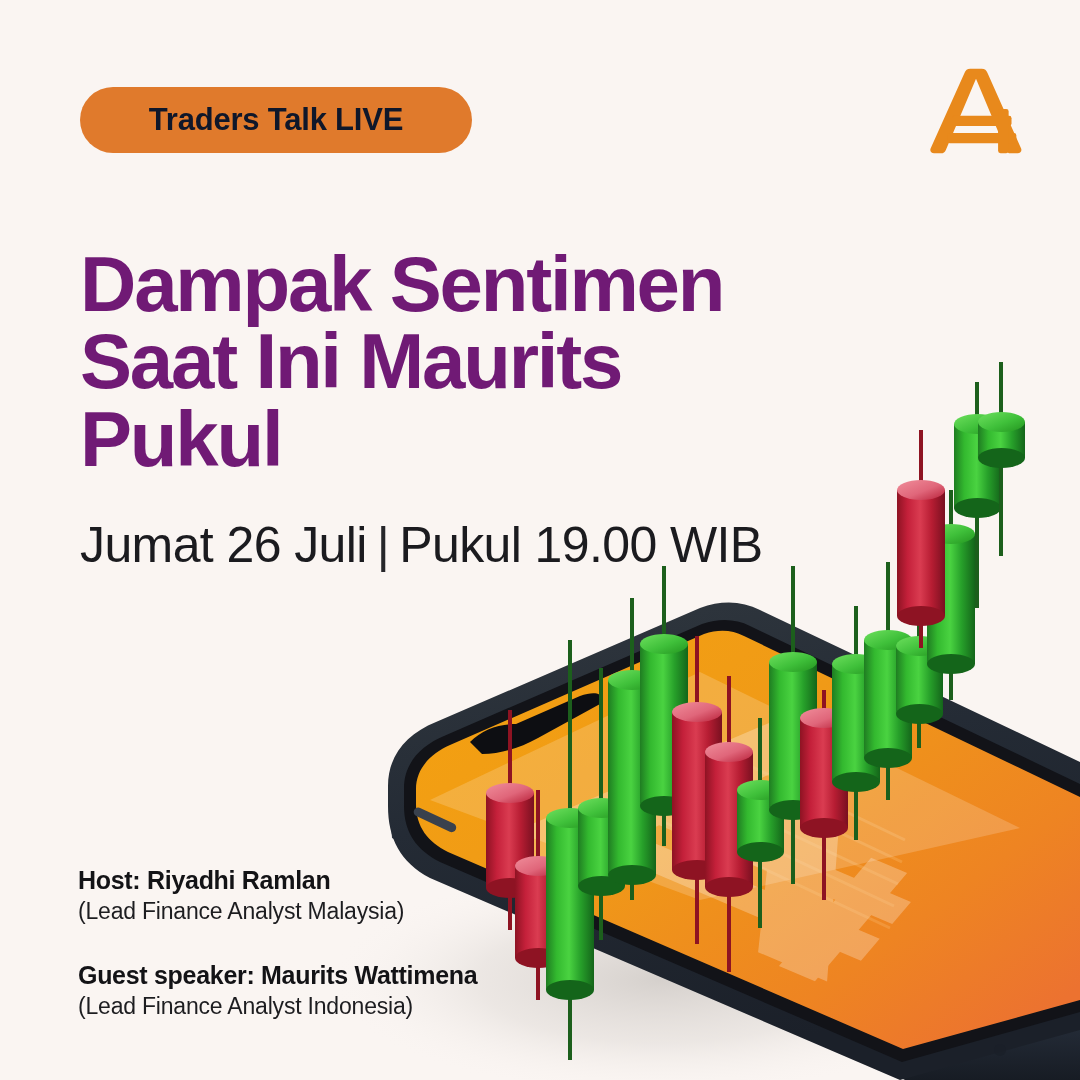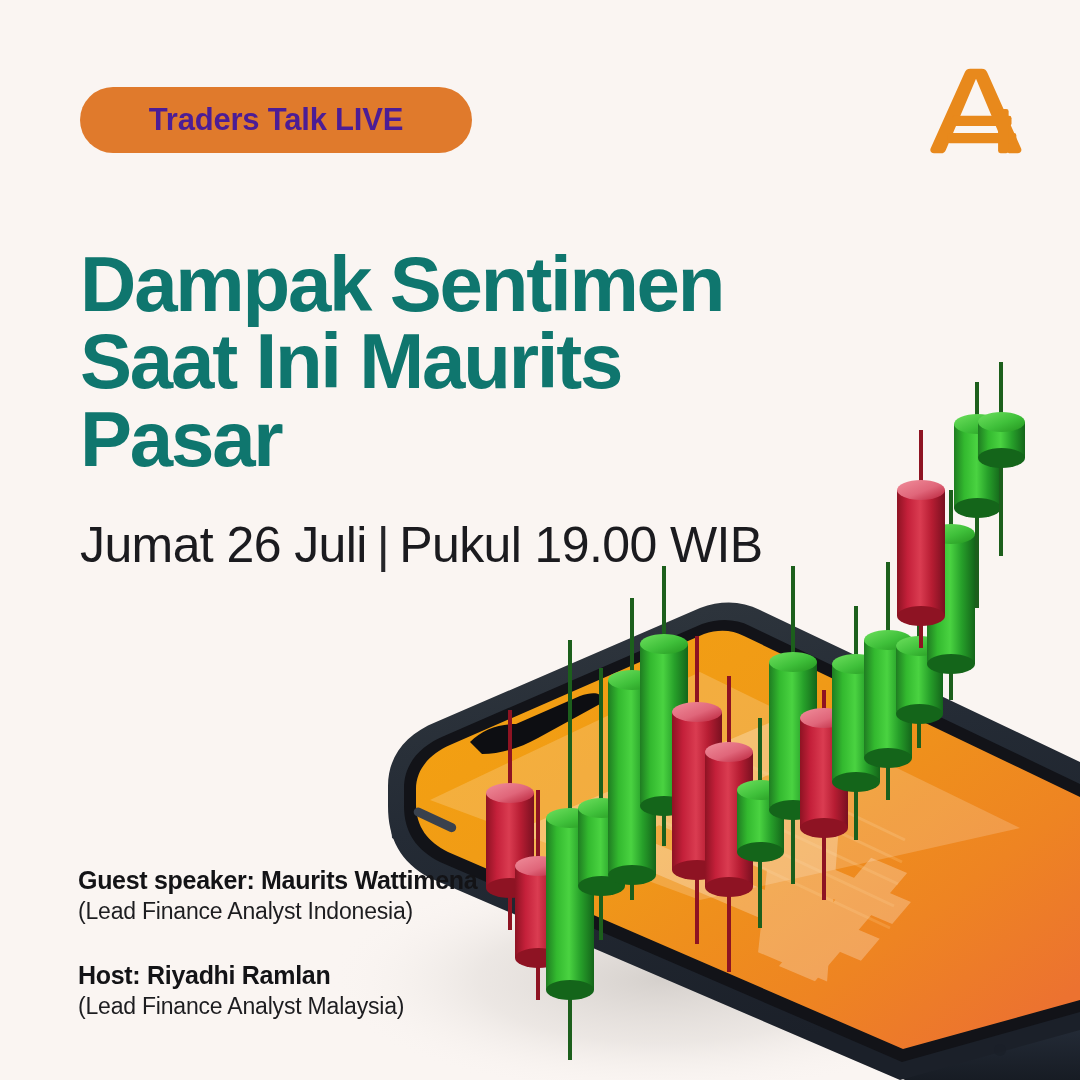--- a/index.html
+++ b/index.html
@@ -22,27 +22,27 @@
   .text-layer{position:absolute;left:0;top:0;width:1080px;height:1080px;z-index:40;}
 
   .badge{
     position:absolute;left:80px;top:87px;
     height:66px;min-width:392px;box-sizing:border-box;
     background:#e07a2c;border-radius:33px;
     display:flex;align-items:center;justify-content:center;
     padding:0 46px;
   }
   .badge span{
-    color:#4c1d95;font-size:31px;font-weight:bold;
+    color:#0f172a;font-size:31px;font-weight:bold;
     letter-spacing:-0.2px;white-space:nowrap;
   }
 
   .title{
     position:absolute;left:80px;top:194px;width:760px;
-    color:#0f766e;
+    color:#701a75;
     font-size:78px;line-height:0.99;font-weight:bold;
     letter-spacing:-2.2px;
   }
   .title .ln{display:block;}
 
   .subtitle{
     position:absolute;left:80px;top:516px;
     color:#1b1b1f;font-size:50px;font-weight:normal;
     letter-spacing:-0.6px;white-space:nowrap;
   }
@@ -319,35 +319,35 @@
 
   <div class="text-layer">
 
     <div class="badge">
       <span>Traders Talk LIVE</span>
     </div>
 
     <h1 class="title">
       <span class="ln">Dampak Sentimen</span>
       <span class="ln">Saat Ini Maurits</span>
-      <span class="ln">Pasar</span>
+      <span class="ln">Pukul</span>
     </h1>
 
     <div class="subtitle">
       <span>Jumat 26 Juli</span><span class="sep">|</span><span>Pukul 19.00 WIB</span>
     </div>
 
     <div class="credits">
       <div class="cred-block">
+        <div class="cred-name">Host: Riyadhi Ramlan</div>
+        <div class="cred-role">(Lead Finance Analyst Malaysia)</div>
+      </div>
+      <div class="cred-block">
         <div class="cred-name">Guest speaker: Maurits Wattimena</div>
         <div class="cred-role">(Lead Finance Analyst Indonesia)</div>
-      </div>
-      <div class="cred-block">
-        <div class="cred-name">Host: Riyadhi Ramlan</div>
-        <div class="cred-role">(Lead Finance Analyst Malaysia)</div>
       </div>
     </div>
 
     <svg class="logo" viewBox="0 0 100 100">
       <g fill="#e8891c">
         <path d="M44 6 h12 c3 0 5 1.6 6 4.3 L97 89 c1 3 -0.6 5 -3.6 5 h-7.2 c-2.6 0 -4.2 -1.1 -5.1 -3.5 L50 16.5 L18.6 90.5 c-1 2.4 -2.6 3.5 -5.1 3.5 H6.3 c-3 0 -4.6 -2 -3.6 -5 L38 10.3 C39 7.6 41 6 44 6 Z"></path>
         <rect x="25" y="55" width="62" height="10.5" rx="2.5"></rect>
         <rect x="20" y="73" width="72" height="10.5" rx="2.5"></rect>
         <rect x="73" y="48" width="11" height="46" rx="2.5"></rect>
       </g>

